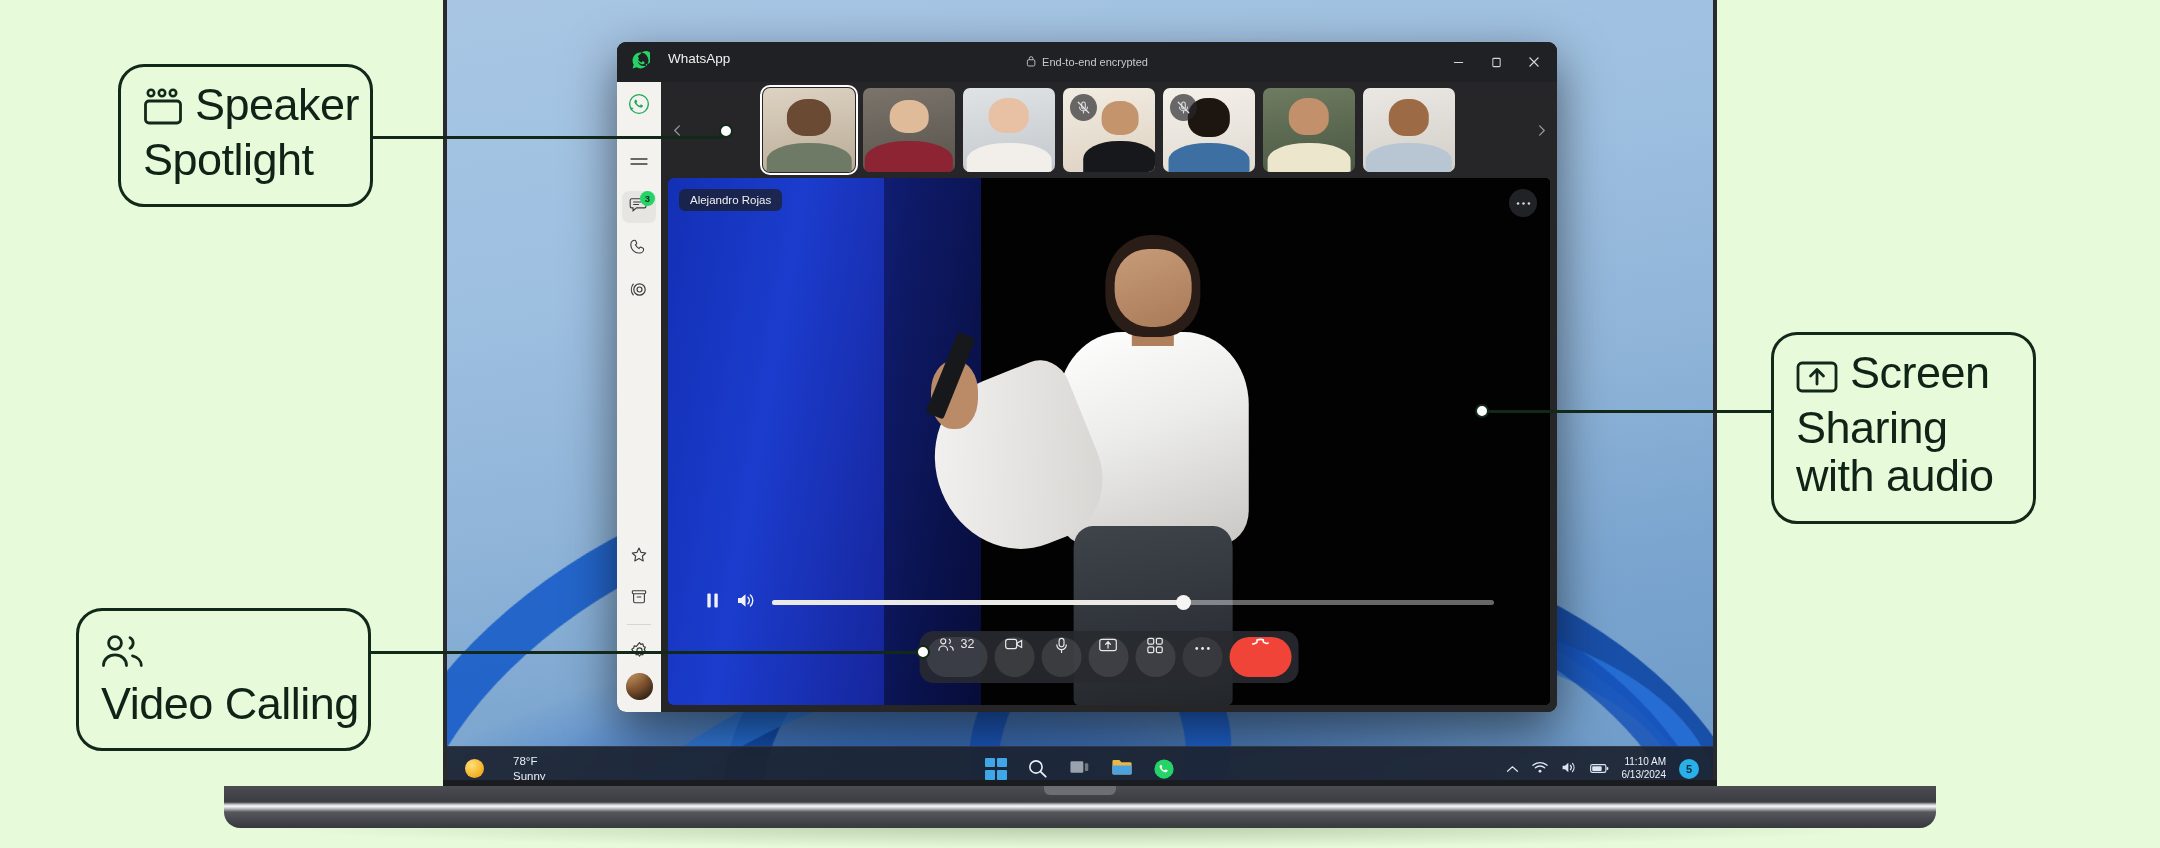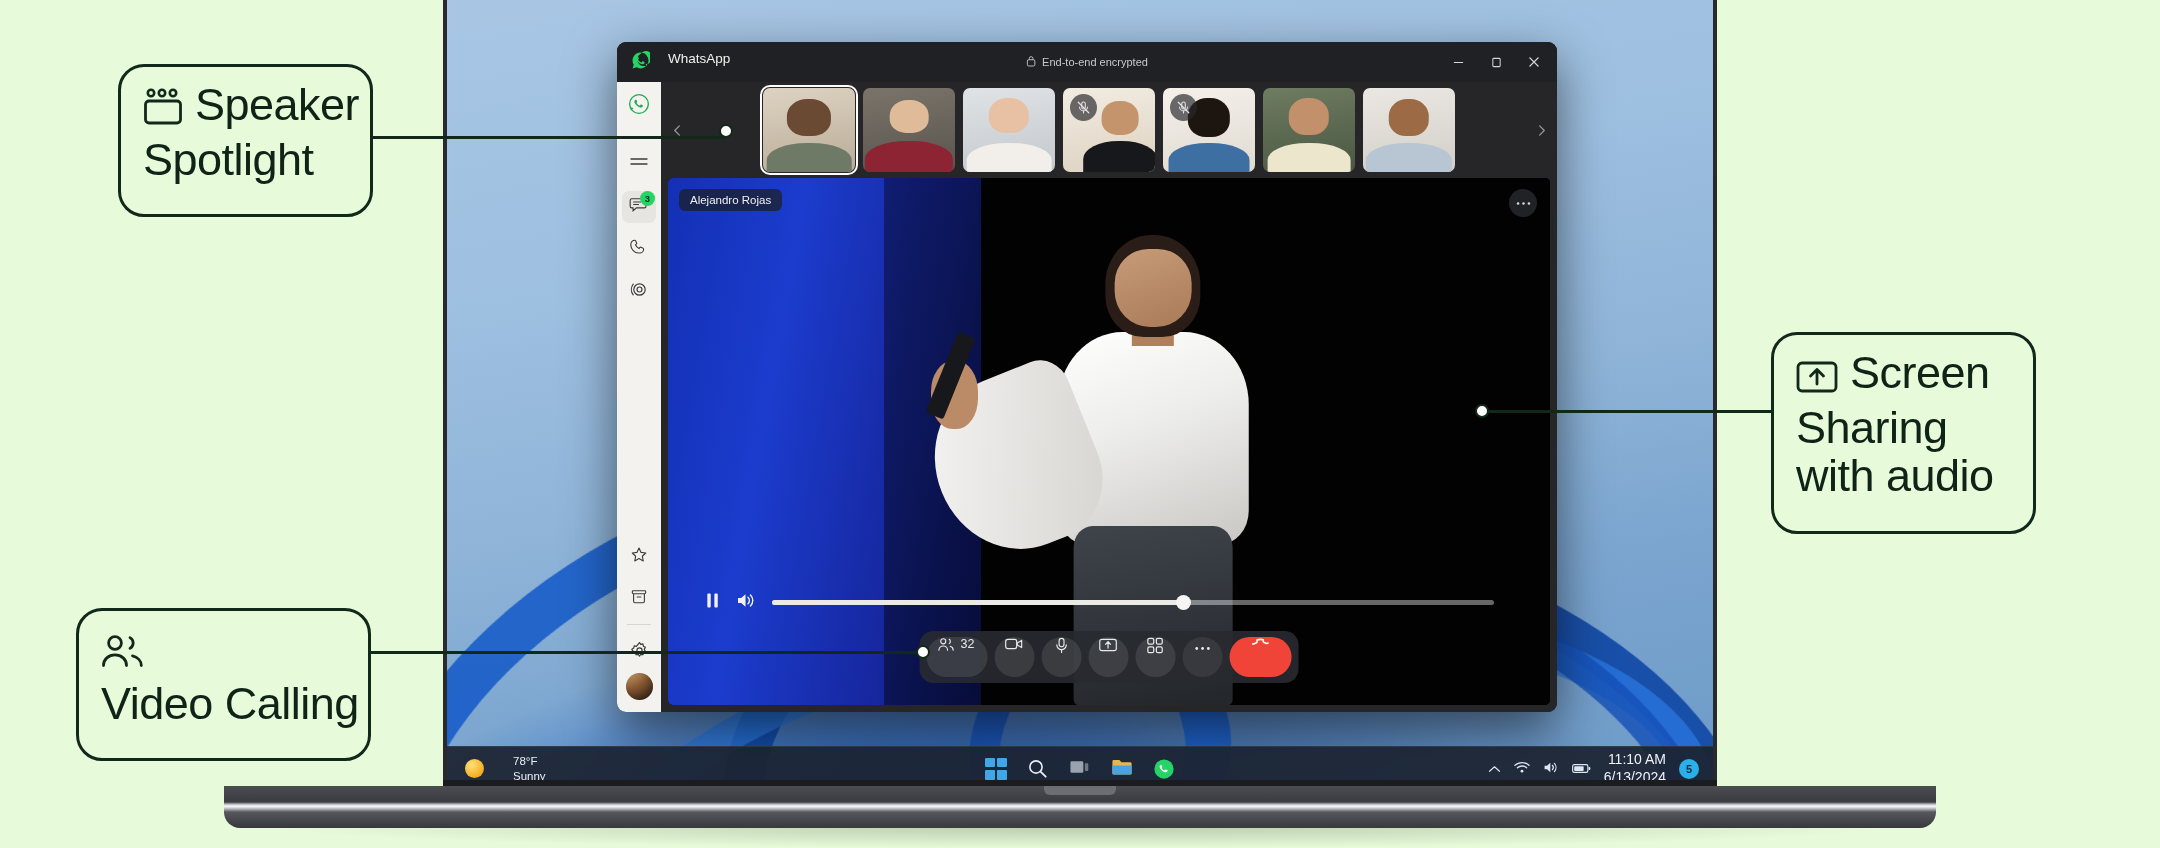--- a/index.html
+++ b/index.html
@@ -10,21 +10,21 @@
   }
   body { background: #e7fbdb; position: relative; }
 
   
   .callout {
     position: absolute;
     border: 3px solid #12291a;
     border-radius: 26px;
     background: #e7fbdb;
     color: #0f2416;
-    padding: 14px 22px 30px 22px;
+    padding: 14px 22px 20px 22px;
     z-index: 40;
     line-height: 1.08;
     font-size: 45px;
     letter-spacing: -0.5px;
   }
   .callout .line { display: block; white-space: nowrap; }
   .callout .ic {
     display: inline-block;
     vertical-align: -6px;
     margin-right: 12px;
@@ -115,21 +115,21 @@
   }
   .tb-ico { width: 22px; height: 22px; position: relative; }
   #tb-win { display: grid; grid-template-columns: 1fr 1fr; grid-template-rows: 1fr 1fr; gap: 2.5px; }
   #tb-win i { background: #3fa7e8; display: block; border-radius: 1px; }
   #tb-search svg, #tb-taskview svg, #tb-explorer svg, #tb-whatsapp svg { display: block; }
   #tb-right {
     position: absolute; right: 14px;
     display: flex; align-items: center; gap: 13px;
     color: #dce5f0;
   }
-  #tb-clock { font-size: 14px; text-align: right; line-height: 1.28; color: #eef3fa; }
+  #tb-clock { font-size: 10px; text-align: right; line-height: 1.28; color: #eef3fa; }
   #tb-badge {
     width: 20px; height: 20px; border-radius: 50%;
     background: #2ab0e8; color: #05304a;
     font-size: 11px; font-weight: bold;
     display: flex; align-items: center; justify-content: center;
   }
 
   
   #wa-window {
     position: absolute; left: 170px; top: 42px;

